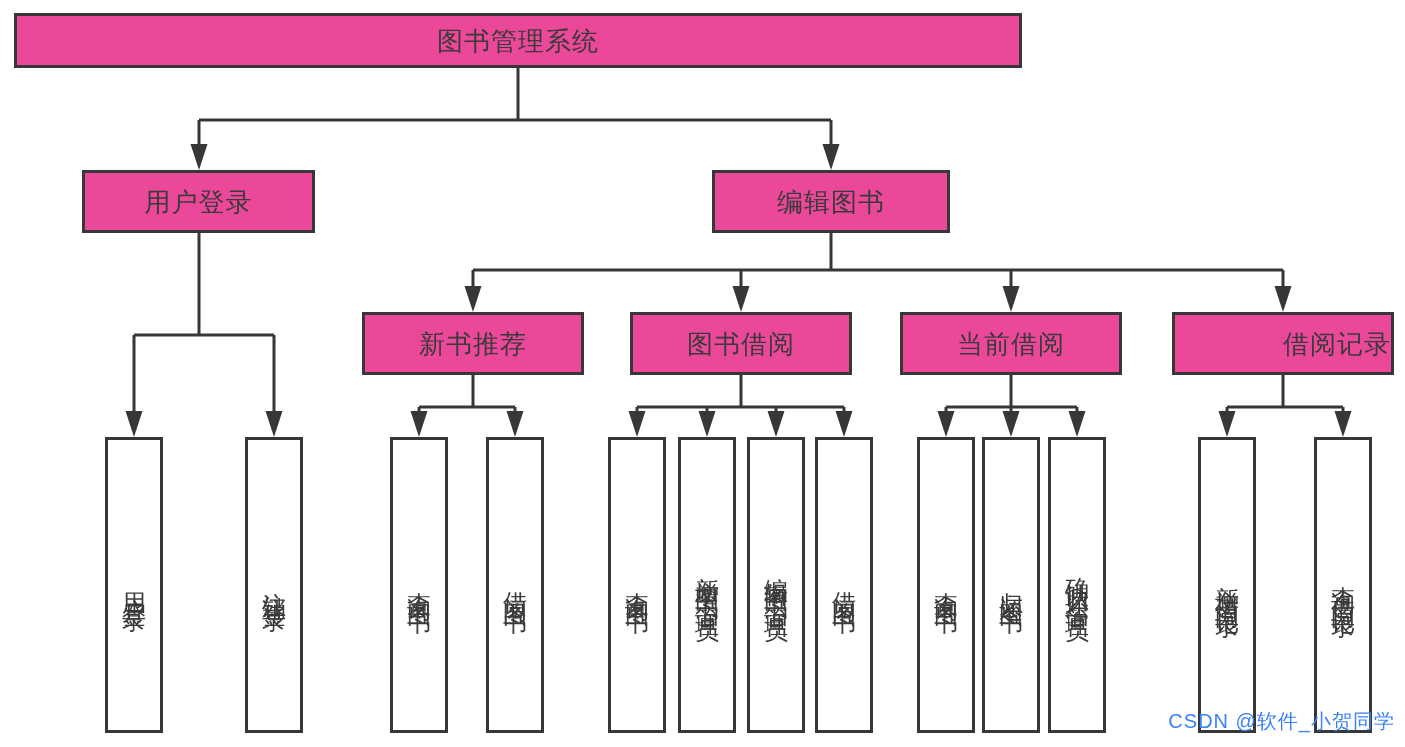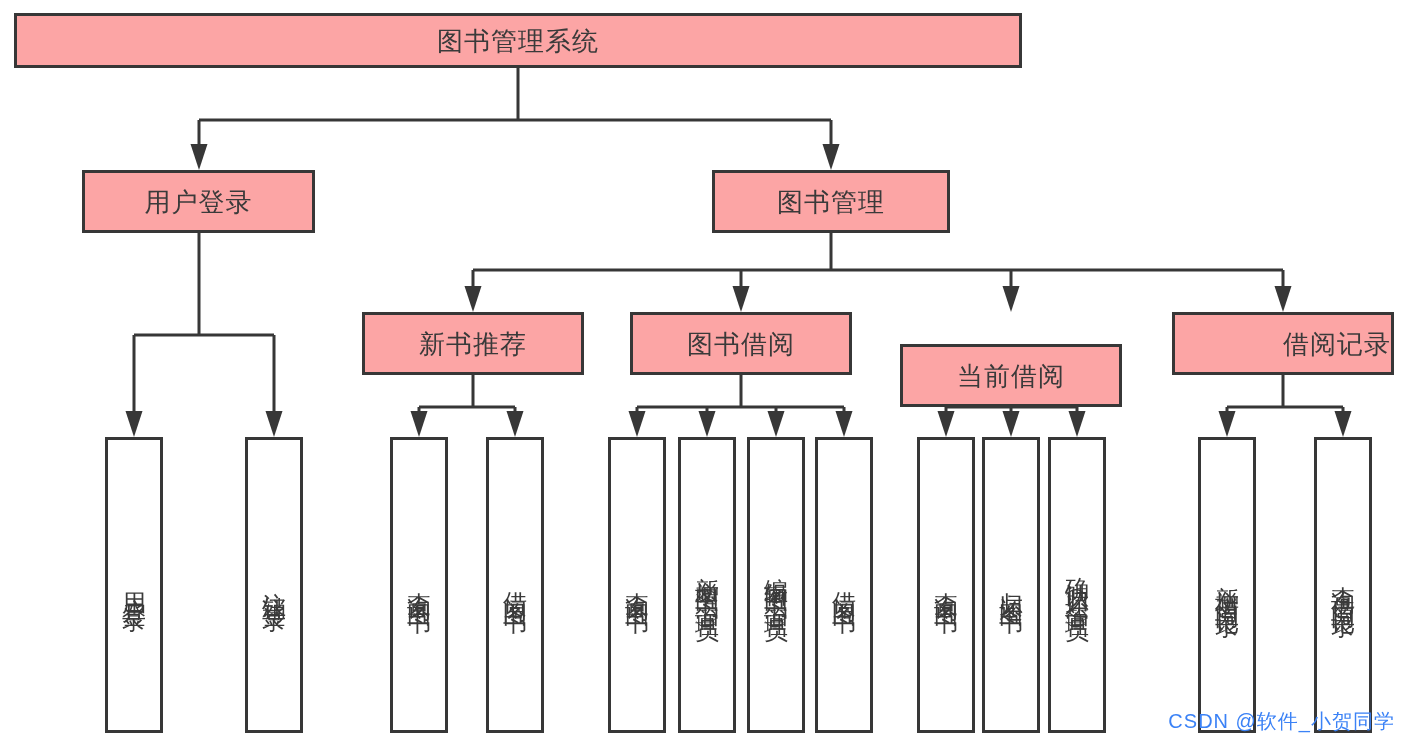--- a/index.html
+++ b/index.html
@@ -27,21 +27,21 @@
     stroke-width: 3;
   }
   .arrow {
     fill: #373737;
     stroke: none;
   }
   .box {
     position: absolute;
     box-sizing: border-box;
     border: 3px solid #373737;
-    background: #fca5a5;
+    background: #ec4899;
     display: flex;
     align-items: center;
     justify-content: center;
   }
   .box .lbl {
     font-size: 26px;
     color: #3a3a3a;
     letter-spacing: 1px;
     line-height: 1;
     white-space: nowrap;
@@ -120,30 +120,30 @@
   </svg>
 
   <div class="box" style="left:14px; top:13px; width:1008px; height:55px;">
     <span class="lbl">图书管理系统</span>
   </div>
 
   <div class="box" style="left:82px; top:170px; width:233px; height:63px;">
     <span class="lbl">用户登录</span>
   </div>
   <div class="box" style="left:712px; top:170px; width:238px; height:63px;">
-    <span class="lbl">图书管理</span>
+    <span class="lbl">编辑图书</span>
   </div>
 
   <div class="box" style="left:362px; top:312px; width:222px; height:63px;">
     <span class="lbl">新书推荐</span>
   </div>
   <div class="box" style="left:630px; top:312px; width:222px; height:63px;">
     <span class="lbl">图书借阅</span>
   </div>
-  <div class="box" style="left:900px; top:312px; width:222px; height:63px;margin-top:32px;">
+  <div class="box" style="left:900px; top:312px; width:222px; height:63px;">
     <span class="lbl">当前借阅</span>
   </div>
   <div class="box" style="left:1172px; top:312px; width:222px; height:63px;justify-content:flex-end;">
     <span class="lbl">借阅记录</span>
   </div>
 
   <div class="leaf" style="left:105px;">
     <span class="vlbl">用户登录</span>
   </div>
   <div class="leaf" style="left:245px;">

